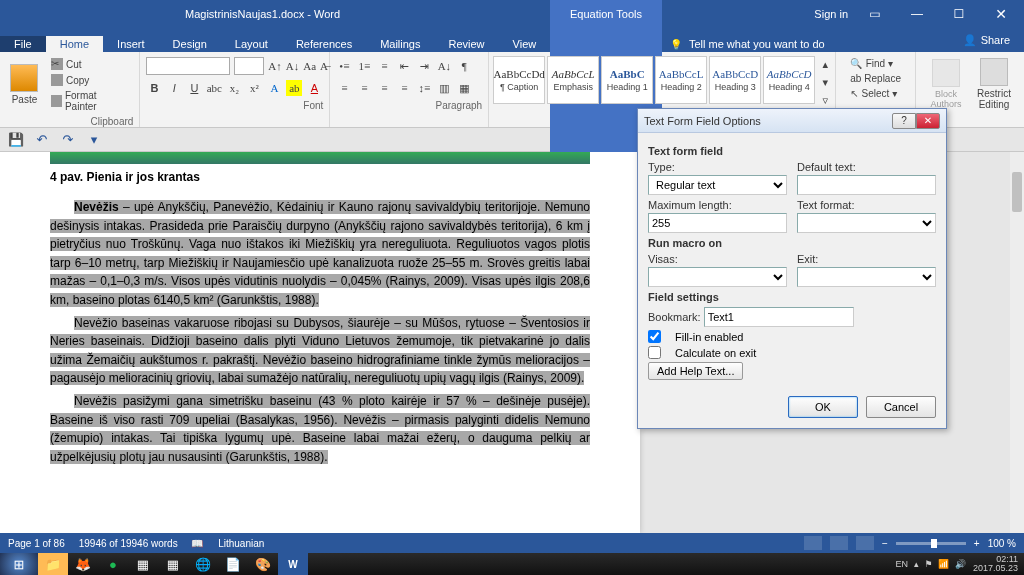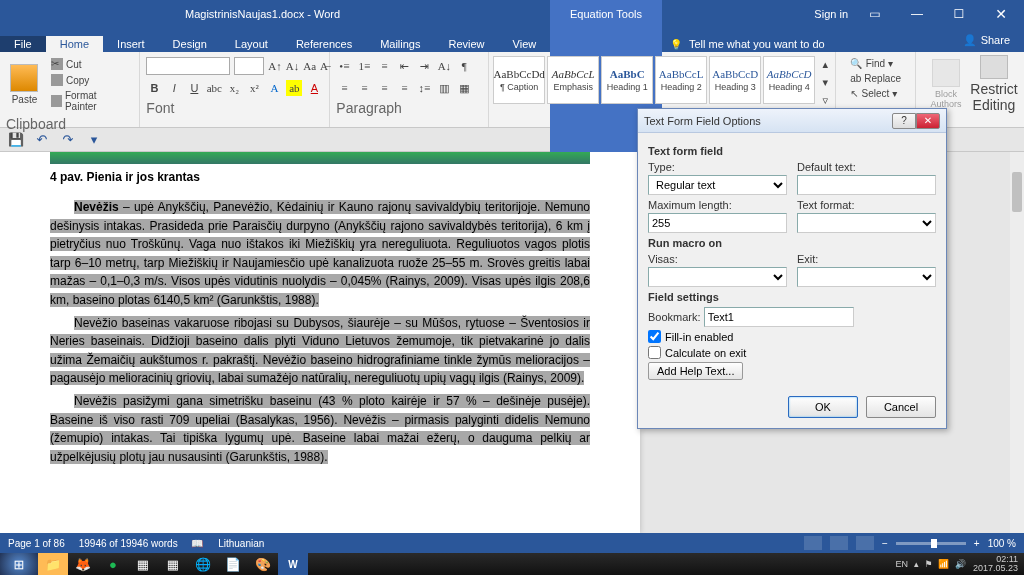--- a/index.html
+++ b/index.html
@@ -20,21 +20,21 @@
 .tab.file { background: #1e3e6e; }
 .tab.active { background: #f3f3f3; color: #2b579a; }
 .tab.design2 { margin-left: 44px; }
 .tab.tellme::before { content: "💡"; margin-right: 6px; font-size: 10px; }
 .tabs .share { margin-left: auto; padding: 0 14px; display: flex; align-items: center; gap: 4px; }
 
 
 .ribbon { height: 76px; background: #f3f3f3; border-bottom: 1px solid #c8c8c8; display: flex; font-size: 10px; color: #444; }
 .group { border-right: 1px solid #d8d8d8; padding: 3px 6px 1px; display: flex; flex-direction: column; position: relative; }
 .group .row { display: flex; align-items: center; gap: 4px; height: 22px; }
-.group .label { text-align: left; font-size: 14px; color: #666; padding-top: 1px; }
+.group .label { text-align: right; font-size: 10px; color: #666; padding-top: 1px; }
 .bigbtn { display: flex; flex-direction: column; align-items: center; justify-content: center; width: 40px; height: 58px; cursor: pointer; }
 .bigbtn .ico { width: 28px; height: 28px; background: #ddd; border: 1px solid #bbb; margin-bottom: 2px; }
 .smbtn { padding: 1px 4px; cursor: pointer; font-size: 10px; display: flex; align-items: center; gap: 3px; }
 .smbtn .ico { width: 12px; height: 12px; background: #999; display: inline-block; }
 .fontsel { width: 84px; height: 18px; border: 1px solid #aaa; background: #fff; font-size: 10px; padding: 1px 3px; }
 .sizesel { width: 30px; height: 18px; border: 1px solid #aaa; background: #fff; font-size: 10px; padding: 1px 3px; }
 .ib { width: 16px; height: 16px; display:inline-flex; align-items:center; justify-content:center; cursor:pointer; font-size:11px; font-family: 'Times New Roman', serif; }
 .styles { display: flex; gap: 2px; padding: 2px; }
 .style { width: 52px; height: 48px; border: 1px solid #ccc; background: #fff; display: flex; flex-direction: column; align-items: center; justify-content: center; font-size: 9px; cursor:pointer; }
 .style .preview { font-size: 11px; color: #333; margin-bottom: 2px; font-family: 'Times New Roman', serif; text-align: center; }
@@ -59,21 +59,21 @@
 .dialog .dtitle .dctrls { margin-left: auto; display: flex; gap: 0; }
 .dialog .dtitle .dc { width: 24px; height: 16px; border: 1px solid #888; font-size: 10px; display:flex;align-items:center;justify-content:center; cursor:pointer; }
 .dialog .dtitle .dc.help { background: linear-gradient(#f8f8f8,#ddd); border-radius: 2px 0 0 2px;}
 .dialog .dtitle .dc.close { background: linear-gradient(#e67,#c23); color: #fff; border-radius: 0 2px 2px 0;}
 .dialog .body { padding: 8px 10px; }
 .dialog .sect { font-size: 11px; color: #333; margin: 4px 0 4px; font-weight: bold; }
 .dialog .frow { display: flex; gap: 10px; margin-bottom: 4px; }
 .dialog .col { flex: 1; display: flex; flex-direction: column; gap: 2px; }
 .dialog label { font-size: 11px; color: #333; }
 .dialog .inp, .dialog select { height: 20px; border: 1px solid #7a9; background: #fff; font-size: 11px; padding: 1px 3px; width: 100%; border-color: #8aa #ccc #ccc #8aa; }
-.dialog .chk { display: flex; align-items: center; gap: 4px; margin: 3px 0; }
+.dialog .chk { display: flex; align-items: center; gap: 14px; margin: 3px 0; }
 .dialog .chk input { width: 13px; height: 13px; }
 .dialog .btns { display: flex; gap: 8px; justify-content: flex-end; padding: 8px 10px 10px; }
 .dialog .btn { min-width: 70px; height: 22px; border: 1px solid #888; background: linear-gradient(#fefefe,#e4e4e4); font-size: 11px; cursor: pointer; border-radius: 2px; }
 .dialog .btn.primary { border: 1px solid #2a6ac0; box-shadow: 0 0 2px #5bf inset; }
 .helpbtn { padding: 2px 8px; border: 1px solid #999; background: linear-gradient(#fefefe,#e4e4e4); font-size: 11px; cursor: pointer; border-radius: 2px; }
 
 
 .status { position: absolute; bottom: 22px; left: 0; right: 0; height: 20px; background: #2b579a; color: #fff; font-size: 10px; display: flex; align-items: center; padding: 0 8px; gap: 14px; }
 .status .right { margin-left: auto; display: flex; align-items: center; gap: 8px; }
 .status .vbtn { width: 18px; height: 14px; background: rgba(255,255,255,0.15); cursor:pointer; }
@@ -248,21 +248,21 @@
   </div>
 
   <div class="group" style="border:none">
     <div style="display:flex">
       <div class="bigbtn" style="width:48px;opacity:0.5">
           <div class="ico"></div>
           <span style="font-size:9px;text-align:center">Block Authors</span>
         </div>
       <div class="bigbtn" style="width:48px">
           <div class="ico"></div>
-          <span style="font-size:14px;text-align:center">Restrict Editing</span>
+          <span style="font-size:10px;text-align:center">Restrict Editing</span>
         </div>
     </div>
   </div>
 </div>
 
 <div class="qat">
   <div class="q">💾</div>
   <div class="q">↶</div>
   <div class="q">↷</div>
   <div class="q">▾</div>

